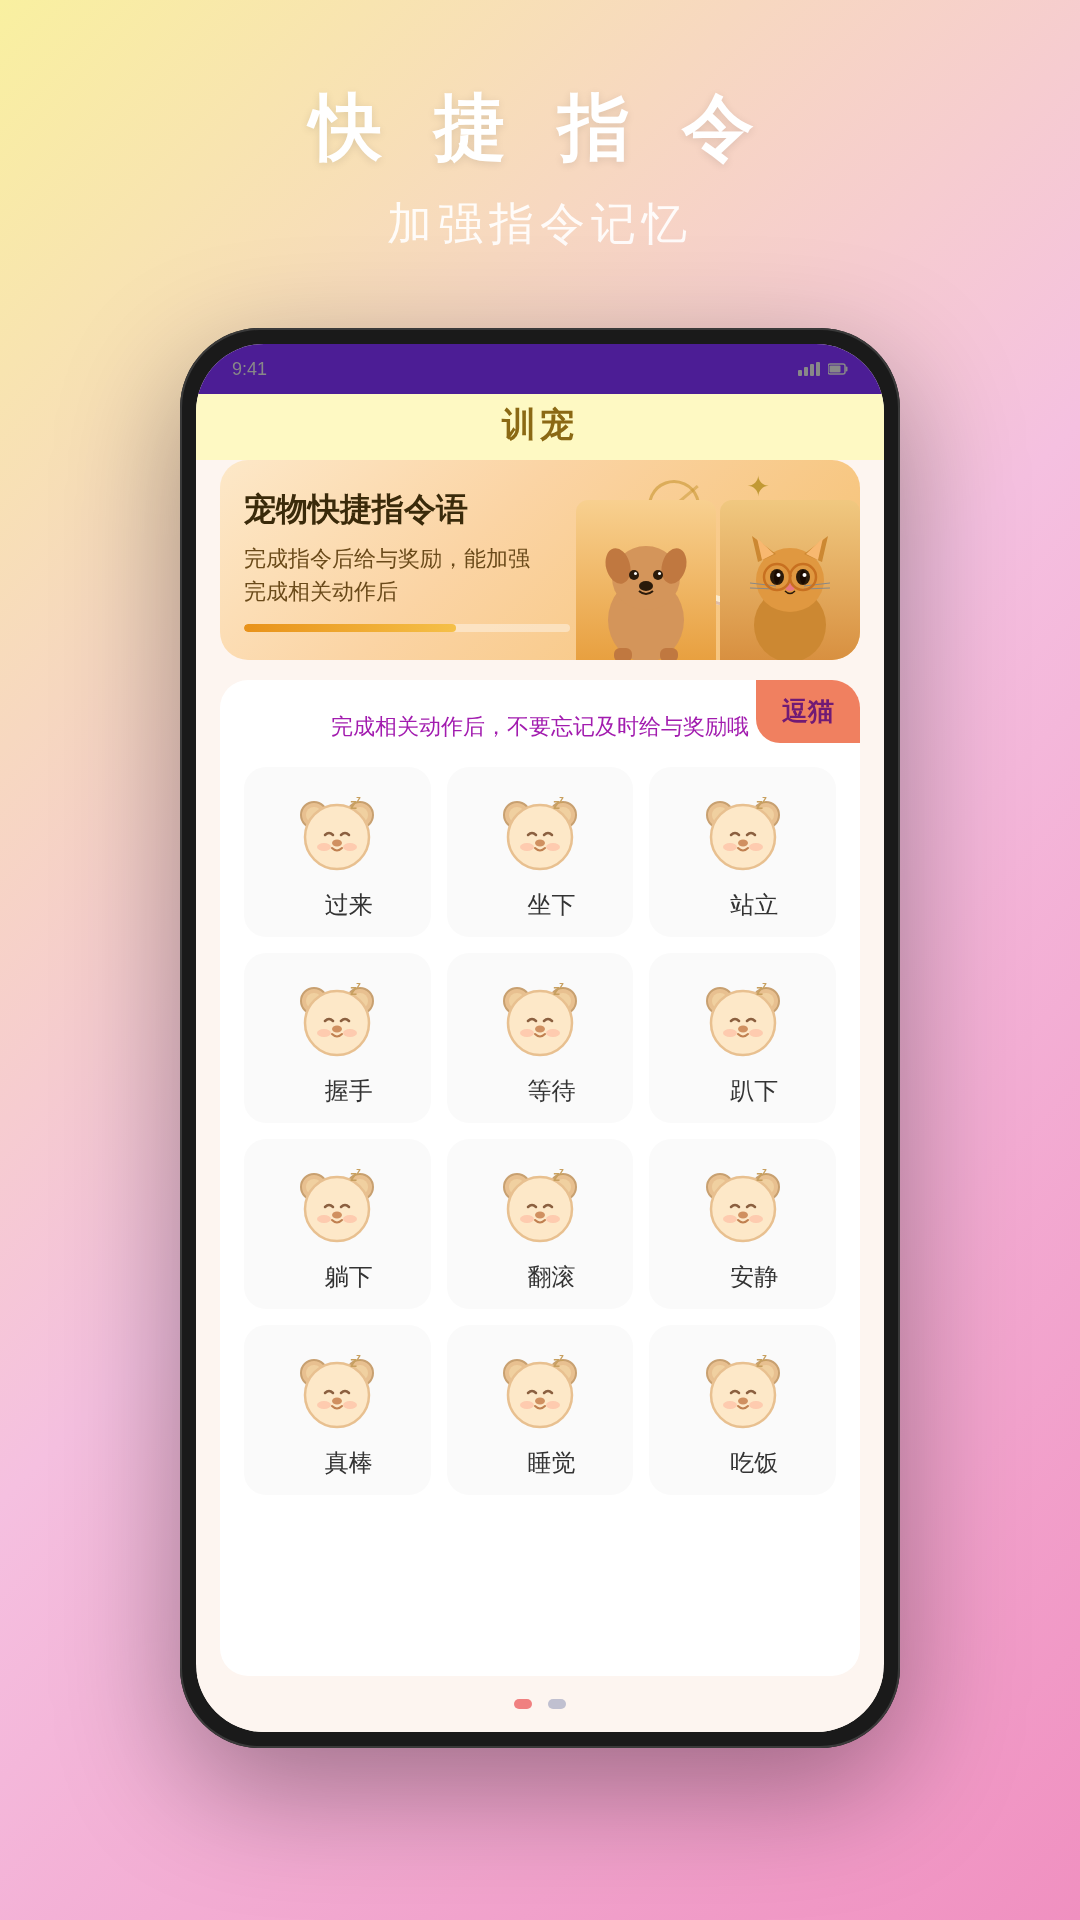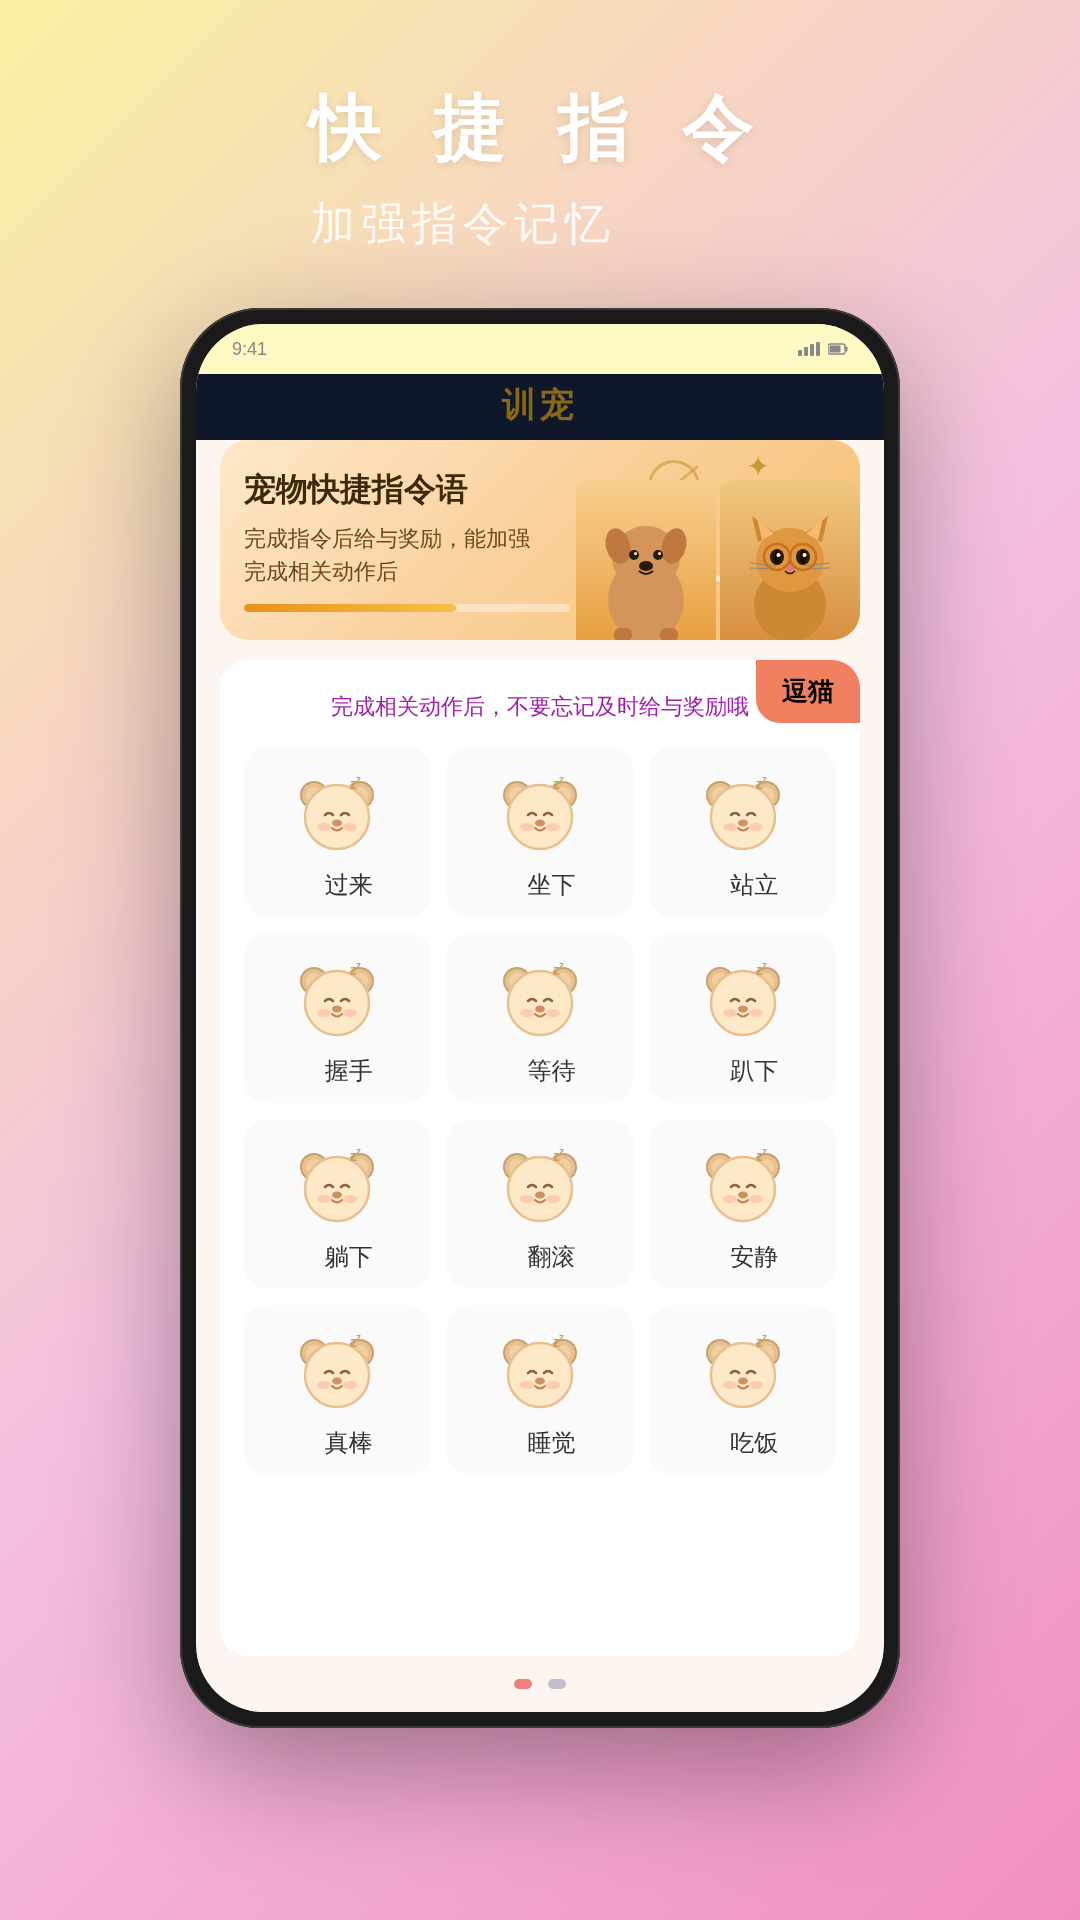--- a/index.html
+++ b/index.html
@@ -11,22 +11,22 @@
       font-family: -apple-system, 'PingFang SC', 'Helvetica Neue', sans-serif;
       display: flex;
       flex-direction: column;
       align-items: center;
       justify-content: flex-start;
     }
 
     
     .header-area {
       padding-top: 80px;
-      text-align: left;
-      margin-bottom: 54px;
+      text-align: center;
+      margin-bottom: 74px;
     }
     .header-title {
       font-size: 72px;
       font-weight: 700;
       color: white;
       letter-spacing: 16px;
       text-shadow: 0 2px 8px rgba(0,0,0,0.1);
       margin-bottom: 18px;
     }
     .header-subtitle {
@@ -51,31 +51,31 @@
       background: #fdf5f0;
       border-radius: 68px;
       overflow: hidden;
       display: flex;
       flex-direction: column;
     }
 
     
     .status-bar {
       height: 50px;
-      background: #fef9c3;
+      background: #4c1d95;
       display: flex;
       align-items: center;
       justify-content: space-between;
       padding: 0 36px;
       flex-shrink: 0;
     }
 
     
     .app-header {
-      background: #0f172a;
+      background: #fef9c3;
       text-align: center;
       padding: 8px 0 12px;
       flex-shrink: 0;
     }
     .app-title {
       font-size: 34px;
       font-weight: 700;
       color: #8b6914;
       letter-spacing: 4px;
     }
@@ -194,21 +194,21 @@
       overflow-x: hidden;
       position: relative;
     }
     .commands-section::-webkit-scrollbar { display: none; }
 
     
     .cat-tag {
       position: absolute;
       top: 0; right: 0;
       background: #f08060;
-      color: #000000;
+      color: #701a75;
       font-size: 26px;
       font-weight: 700;
       padding: 14px 26px;
       border-radius: 0 24px 0 24px;
       z-index: 10;
     }
 
     .commands-notice {
       text-align: center;
       font-size: 22px;

